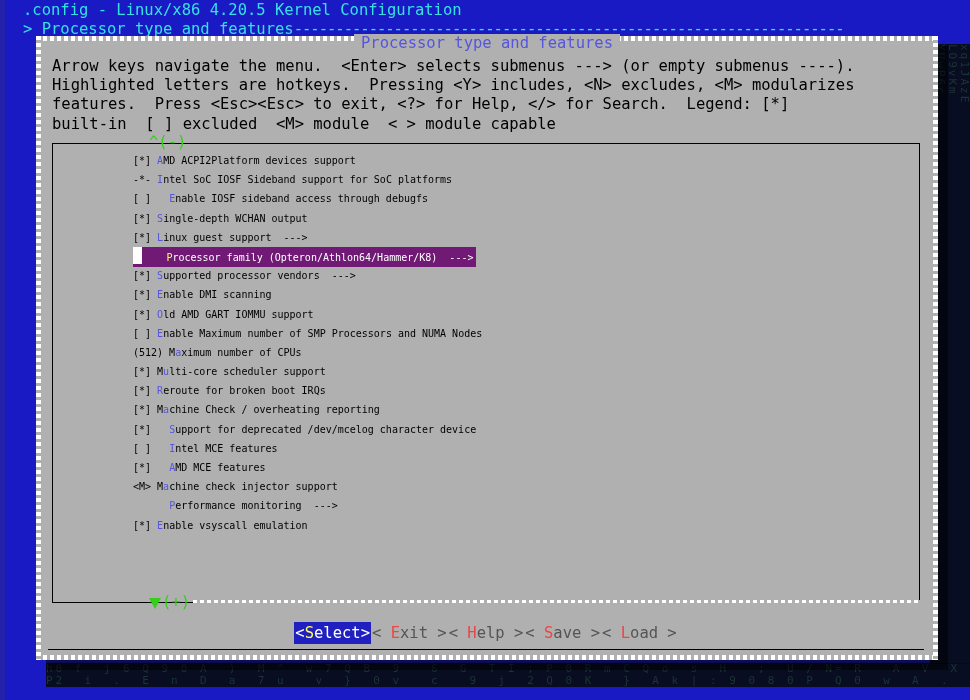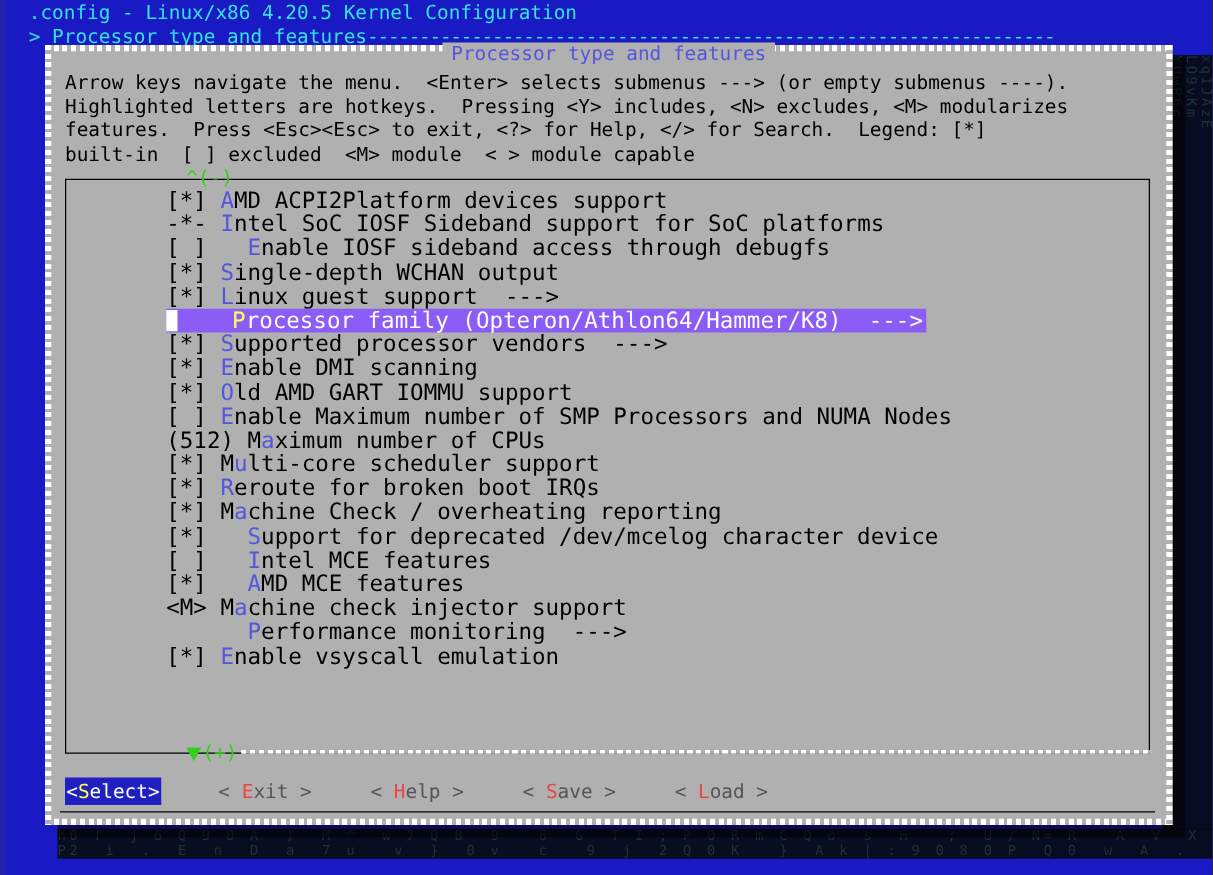--- a/index.html
+++ b/index.html
@@ -130,33 +130,33 @@
   }
   #list {
     position: absolute;
     left: 0; top: 7px;
     width: 100%;
   }
   .row {
     position: relative;
     height: 19.2px;
     line-height: 19.2px;
-    font-size: 18px;
+    font-size: 10px;
     white-space: pre;
     color: #000;
   }
   .row .inner {
     position: absolute;
     left: 80px;
     top: 0;
     white-space: pre;
   }
   .hot { color: #5555dd; }
   .row.sel .inner {
-    background: #8b5cf6;
+    background: #701a75;
     color: #ffffff;
     padding-right: 3px;
   }
   .row.sel .hot { color: #ffff55; }
   .cursor-blk {
     display: inline-block;
     width: 9.3px;
     height: 17px;
     background: #ffffff;
     vertical-align: -3px;
@@ -191,22 +191,22 @@
     margin-right: 1px;
   }
   
   #buttonbar {
     position: absolute;
     left: 16px;
     top: 584px;
     width: 868px;
     height: 26px;
     display: flex;
+    justify-content: center;
     align-items: center;
-    gap: 45px;
   }
   .btn {
     font-size: 15.5px;
     line-height: 22px;
     color: #555555;
     white-space: pre;
     padding: 0 1px;
   }
   .btn .bhot { color: #ee4444; }
   .btn.active {

